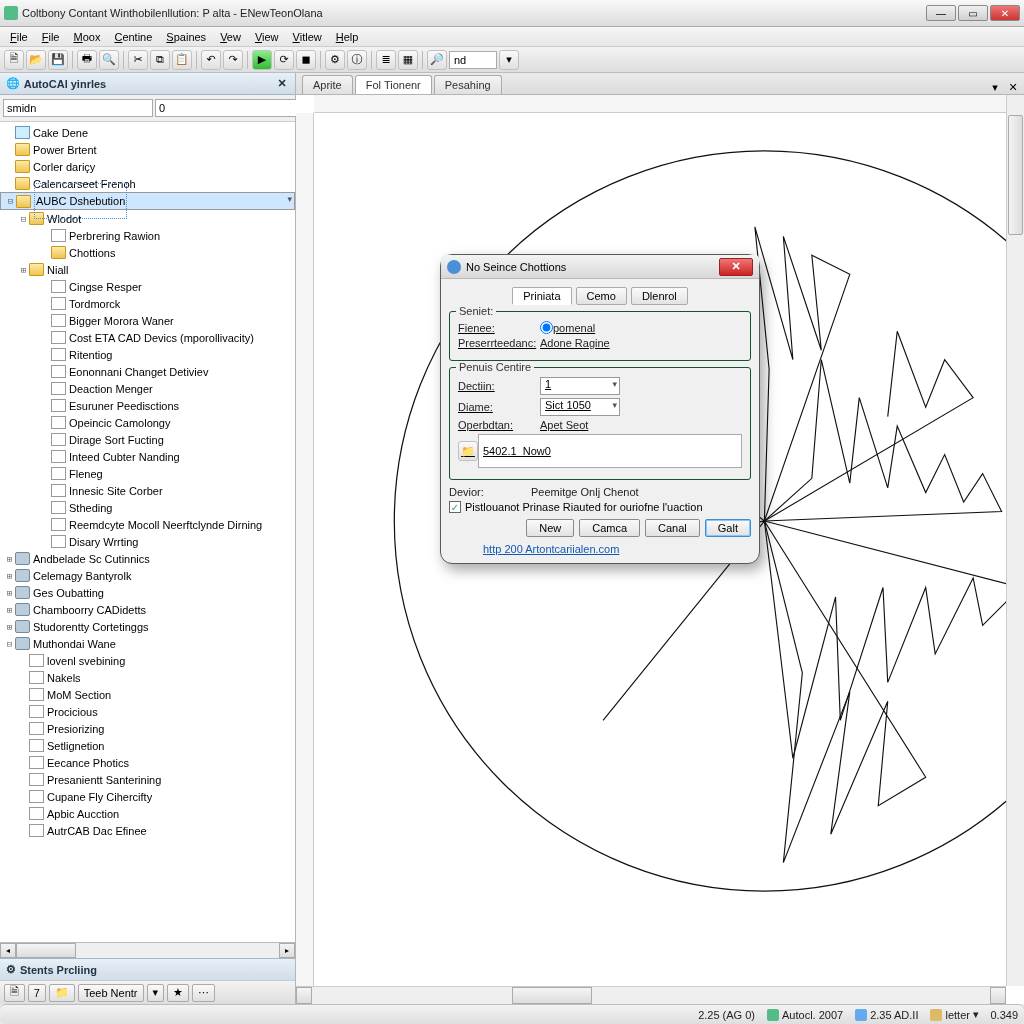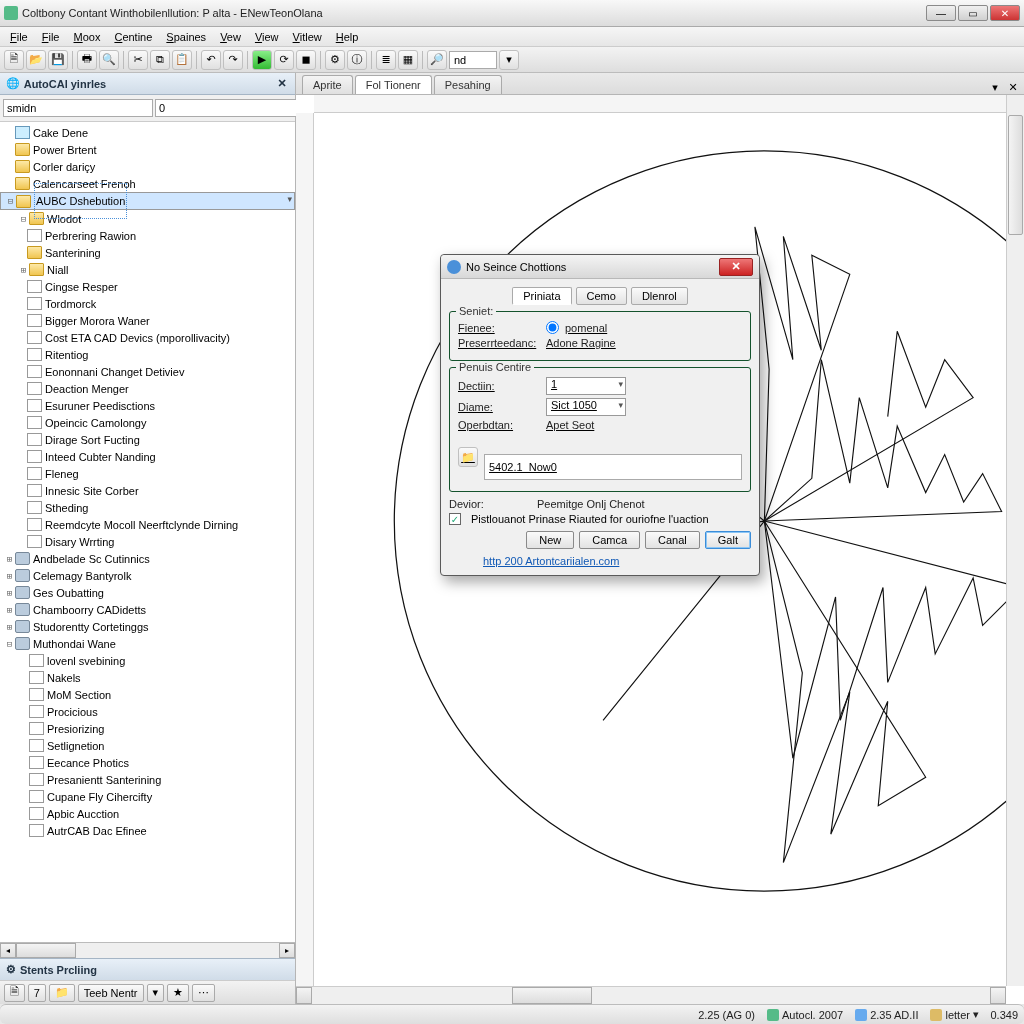--- a/index.html
+++ b/index.html
@@ -40,21 +40,21 @@
 .tree { flex:1; overflow:auto; background:#fff; border-top:1px solid #ccc; padding:2px 0;}
 .node { display:flex; align-items:center; height:17px; padding-left:4px; white-space:nowrap; cursor:default;}
 .node .tw { width:11px; text-align:center; color:#666; font-size:9px; font-family:monospace;}
 .node .ic { width:15px; height:13px; margin-right:3px; display:inline-flex;align-items:center;justify-content:center;}
 .node .ic.fld { background: linear-gradient(180deg,#fde9a8,#f0c550); border:1px solid #c89a20; border-radius:1px;}
 .node .ic.doc { background:#fff; border:1px solid #999; position:relative;}
 .node .ic.db { background:#bcd; border:1px solid #789; border-radius:2px;}
 .node .ic.dia { background:#cef; border:1px solid #69b;}
 .node.sel { background:#cfe6ff; }
 .node.sel .lbl { border:1px dotted #4a90d9; padding:11px 1px;}
-.ind1 { padding-left: 18px;} .ind2 { padding-left: 16px;}
+.ind1 { padding-left: 18px;} .ind2 { padding-left: 16px; margin-left: 24px;}
 
 .hscroll { height:16px; background:#e8e8e8; border-top:1px solid #bbb; display:flex;}
 .hscroll .ar { width:16px; background:linear-gradient(180deg,#f4f4f4,#ddd); border:1px solid #aaa; display:flex;align-items:center;justify-content:center; font-size:8px;}
 .hscroll .tr { flex:1; background:#efefef;}
 .hscroll .th { width:60px; height:100%; background:linear-gradient(180deg,#f4f4f4,#ddd); border:1px solid #aaa;}
 
 .footer-panel { height:22px; background:linear-gradient(180deg,#e8f0f8,#d0dce8); border-top:1px solid #a5b5c5; display:flex;align-items:center; padding:0 6px; font-weight:bold; color:#234;}
 .footer-tools { height:24px; background:linear-gradient(180deg,#f3f3f3,#dedede); border-top:1px solid #ccc; display:flex; align-items:center; padding:0 4px; gap:3px;}
 .footer-tools .fbtn { height:18px; border:1px solid #aaa; background:linear-gradient(180deg,#fafafa,#e0e0e0); padding:0 5px; border-radius:2px; display:flex;align-items:center;}
 
@@ -72,37 +72,37 @@
 .vscroll { position:absolute; top:0; right:0; bottom:18px; width:18px; background:#efefef; border-left:1px solid #ccc;}
 .vscroll .vth { position:absolute; left:1px; right:1px; top:20px; height:120px; background:linear-gradient(90deg,#f4f4f4,#ddd); border:1px solid #aaa; border-radius:2px;}
 .canvas-hscroll { position:absolute; bottom:0; left:0; right:18px; height:18px; background:#efefef; border-top:1px solid #ccc; display:flex;}
 .canvas-hscroll .ar { width:16px; background:linear-gradient(180deg,#f4f4f4,#ddd); border:1px solid #aaa;}
 .canvas-hscroll .tr { flex:1;}
 .canvas-hscroll .th { width:80px; height:100%; margin-left:200px; background:linear-gradient(180deg,#f4f4f4,#ddd); border:1px solid #aaa;}
 
 .drawing { position:absolute; top:18px; left:18px; right:18px; bottom:18px; overflow:hidden;}
 
 
-.dialog { position:absolute; top:254px; left:440px; width:320px; background:#f0f0f0; border:1px solid #5a5a5a; box-shadow: 4px 6px 14px rgba(0,0,0,0.35); border-radius:4px;}
+.dialog { position:absolute; top:254px; left:440px; width:320px; background:#f0f0f0; border:1px solid #5a5a5a; box-shadow: 4px 6px 14px rgba(0,0,0,0.35); border-radius:12px;}
 .dlg-title { height:24px; background:linear-gradient(180deg,#f4f4f4,#d8d8d8); border-bottom:1px solid #b8b8b8; display:flex; align-items:center; padding:0 6px; border-radius:4px 4px 0 0;}
 .dlg-title .ic { width:14px;height:14px; background:#4a90d9; border-radius:50%; margin-right:5px;}
 .dlg-title .sp { flex:1;}
 .dlg-x { width:34px; height:18px; background:linear-gradient(180deg,#e77,#c22); color:#fff; border:1px solid #922; border-radius:2px; display:flex;align-items:center;justify-content:center; font-weight:bold;}
 .dlg-body { padding:8px;}
 .dlg-tabs { display:flex; justify-content:center; gap:4px; margin-bottom:6px;}
 .dlg-tab { padding:2px 10px; border:1px solid #aaa; background:linear-gradient(180deg,#fafafa,#e2e2e2); border-radius:2px;}
 .dlg-tab.active { background:#fff; border-bottom-color:#fff;}
 .grp { border:1px solid #14532d; border-radius:3px; padding:6px 8px 8px; margin-bottom:6px; position:relative;text-decoration:underline;}
 .grp-l { position:absolute; top:-7px; left:6px; background:#f0f0f0; padding:0 3px; color:#333;}
-.frow { display:flex; align-items:center; margin:3px 0; gap:6px;}
+.frow { display:flex; align-items:center; margin:3px 0; }
 .frow .lab { width:82px; color:#222;}
 .frow .val { color:#222;}
 .sel { height:18px; border:1px solid #999; background:#fff; padding:0 14px 0 4px; position:relative; min-width:80px;}
 .sel:after { content:"▾"; position:absolute; right:2px; top:1px; font-size:9px; color:#555;}
-.txtfld { height:26px; border:1px solid #aaa; background:#fff; padding:0 4px; flex:1;margin-top:20px;}
+.txtfld { height:34px; border:1px solid #aaa; background:#fff; padding:0 4px; flex:1;}
 .chk { width:12px; height:12px; border:1px solid #666; background:#fff; display:inline-flex;align-items:center;justify-content:center; margin-right:4px;}
 .chk.on:before { content:"✓"; color:#2a7; font-size:10px;}
 .dlg-btns { display:flex; justify-content:flex-end; gap:5px; margin-top:6px;}
 .dlg-btn { padding:2px 12px; border:1px solid #8a8a8a; background:linear-gradient(180deg,#fafafa,#e2e2e2); border-radius:2px;}
 .dlg-btn.primary { border-color:#3b8dd9; box-shadow:0 0 0 1px #8cc6f5 inset;}
 .dlg-link { color:#1159b5; text-decoration:underline; margin-top:6px; display:block;padding-left:34px;}
 
 
 .statusbar { height:20px; background:linear-gradient(180deg,#f3f3f3,#dedede); border-top:1px solid #bcbcbc; display:flex; align-items:center; padding:0 6px; gap:12px; font-size:11px; color:#222;border-radius:6px;}
 .statusbar .cell { display:flex; align-items:center; gap:3px;}
@@ -214,21 +214,21 @@
             <span class="lbl">Wlodot</span>
           </div>
           <div class="node ind2">
             <span class="tw"></span>
             <span class="ic doc"></span>
             <span class="lbl">Perbrering Rawion</span>
           </div>
           <div class="node ind2">
             <span class="tw"></span>
             <span class="ic fld"></span>
-            <span class="lbl">Santerining</span>
+            <span class="lbl">Chottions</span>
           </div>
           <div class="node ind1">
             <span class="tw">⊞</span>
             <span class="ic fld"></span>
             <span class="lbl">Niall</span>
           </div>
           <div class="node ind2">
             <span class="tw"></span>
             <span class="ic doc"></span>
             <span class="lbl">Cingse Resper</span>

